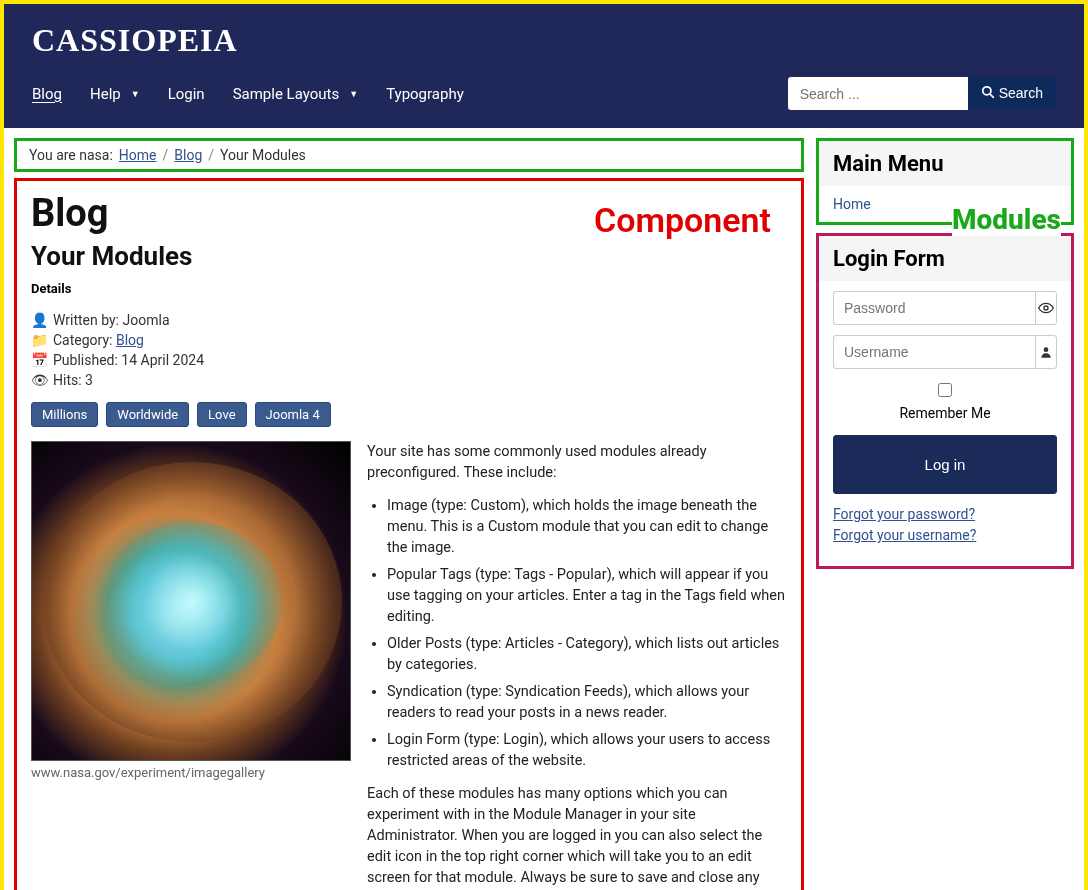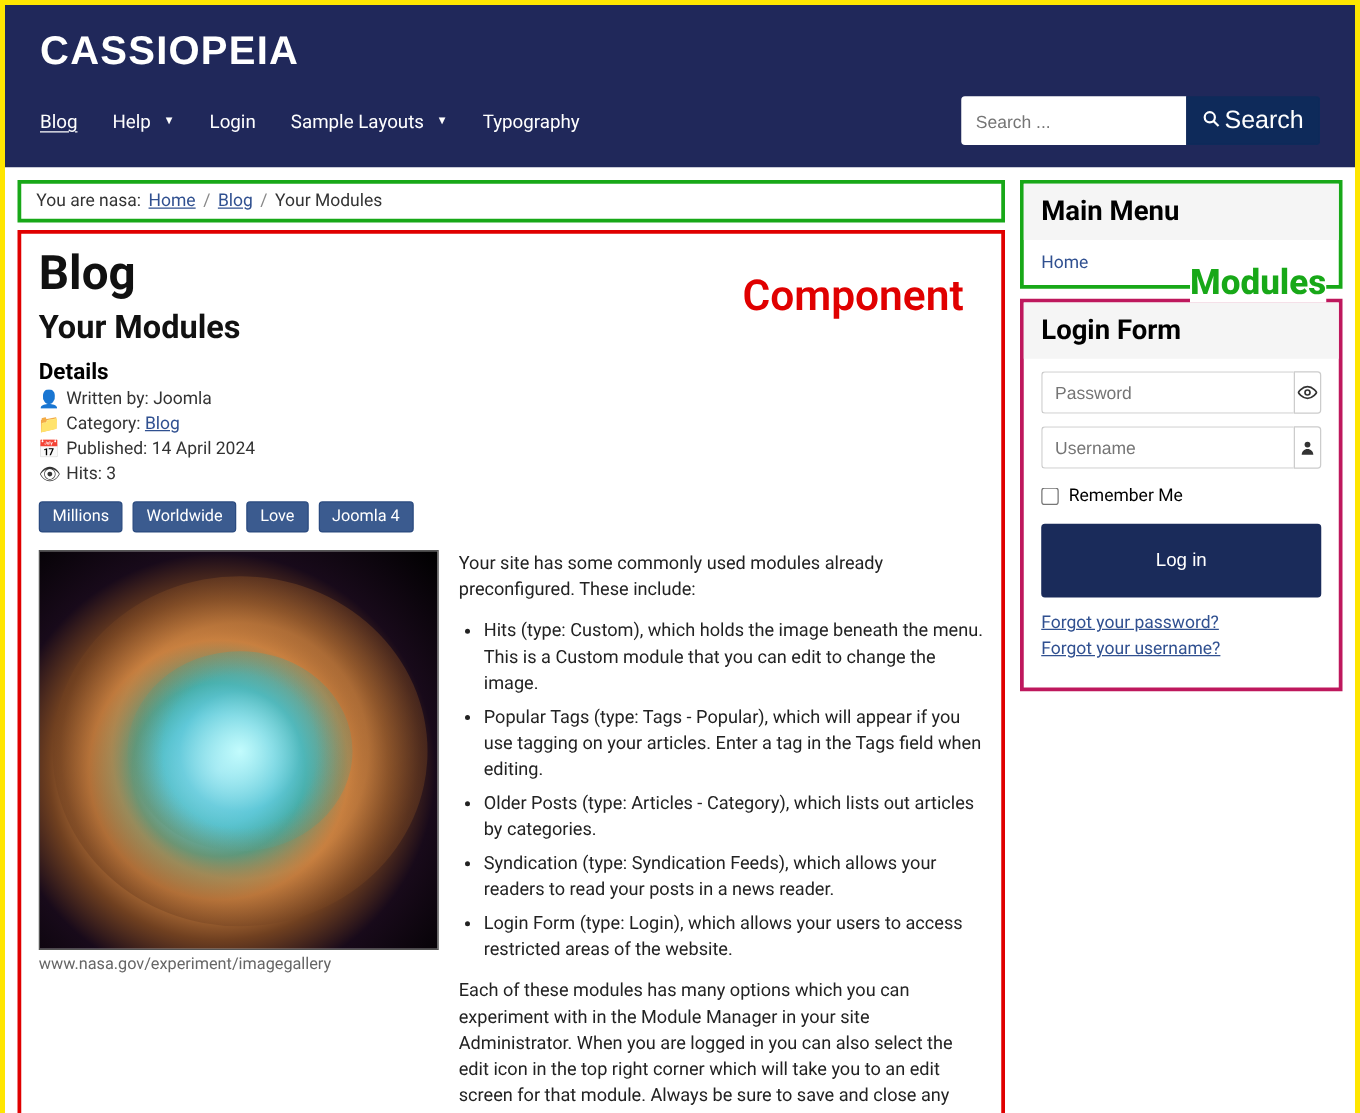--- a/index.html
+++ b/index.html
@@ -12,21 +12,21 @@
   .page-border {
     border: 4px solid #ffe600;
     padding: 0;
   }
   .header {
     background: #20285a;
     padding: 18px 28px 18px 28px;
     color: #fff;
   }
   .brand {
-    font-family: Liberation Sans, sans-serif;
+    font-family: Liberation Serif, serif;
     font-size: 32px;
     font-weight: 800;
     letter-spacing: 1px;
     text-transform: uppercase;
   }
   .navbar {
     display: flex;
     align-items: center;
     margin-top: 18px;
     gap: 28px;
@@ -42,24 +42,24 @@
     padding: 7px 12px;
     width: 180px;
     font-size: 14px;
     border-radius: 3px 0 0 3px;
   }
   .search-btn {
     background: #0e2a5a;
     color: #fff;
     border: 1px solid #0e2a5a;
     padding: 7px 12px;
-    font-size: 20px;
+    font-size: 14px;
     border-radius: 0 3px 3px 0;
     display: inline-flex;
-    align-items: center;
+    align-items: flex-start;
     gap: 4px;
     cursor: pointer;
   }
   .down-caret::after { content: "▼"; font-size: 9px; margin-left: 4px; }
   .content-area {
     display: flex;
     gap: 12px;
     padding: 10px 10px 4px 10px;
     background: #fff;
   }
@@ -76,25 +76,25 @@
   }
   .breadcrumb-box a { color: #305090; text-decoration: underline; }
   .breadcrumb-sep { color: #888; }
   .component-box {
     border: 3px solid #e00000;
     padding: 10px 14px 14px 14px;
     position: relative;
   }
   .overlay-label-red {
     color: #e00000; font-weight: 600; font-size: 34px;
-    position: absolute; top: 30px; right: 30px; pointer-events: none;
+    position: absolute; top: 19px; right: 30px; pointer-events: none;
   }
   .h-blog { font-size: 38px; font-weight: 700; color: #111; margin-bottom: 6px; }
   .h-article { font-size: 26px; font-weight: 700; color: #111; margin-bottom: 10px; }
-  .details-title { font-weight: 700; font-size: 18px; margin-bottom: 3px; }
+  .details-title { font-weight: 700; font-size: 13px; margin-bottom: 16px; }
   .meta-line { font-size: 14px; color: #333; display: flex; align-items: center; gap: 8px; margin-bottom: 4px; }
   .meta-line a { color: #305090; text-decoration: underline; }
   .icon { display: inline-block; width: 14px; text-align: center; font-family: Arial, sans-serif; }
   .tags-row { display: flex; gap: 8px; margin: 14px 0; }
   .tag-badge {
     background: #3b5b8f; color: #fff; border: 1px solid #2a4a7f;
     padding: 4px 10px; font-size: 13px; border-radius: 3px;
   }
   .article-body { display: flex; gap: 16px; }
   .article-img-col { width: 320px; flex-shrink: 0; }
@@ -139,21 +139,21 @@
   .input-group { display: flex; }
   .input-group input {
     flex: 1; border: 1px solid #ccc; border-right: none;
     padding: 8px 10px; font-size: 14px; border-radius: 3px 0 0 3px;
   }
   .input-addon {
     width: 40px; border: 1px solid #ccc; display: flex;
     align-items: center; justify-content: center; border-radius: 0 3px 3px 0;
     background: #fff;
   }
-  .remember-row { display: flex; align-items: center; gap: 8px; font-size: 14px; margin: 4px 0; }
+  .remember-row { display: flex; align-items: center; gap: 8px; font-size: 14px; margin: 4px 0; flex-direction: column; }
   .remember-row input { width: 14px; height: 14px; }
   .login-btn {
     width: 100%; background: #1a2b5a; color: #fff; border: 1px solid #1a2b5a;
     padding: 20px 0; font-size: 15px; cursor: pointer; border-radius: 3px;
   }
   .forgot-links { font-size: 14px; line-height: 1.5; }
   .forgot-links a { color: #305090; text-decoration: underline; display: block; }
 </style>
 </head>
 <body>
@@ -224,21 +224,21 @@
         </div>
 
         <div class="article-body">
           <div class="article-img-col">
             <div class="article-img"></div>
             <div class="img-caption">www.nasa.gov/experiment/imagegallery</div>
           </div>
           <div class="article-text">
             <p>Your site has some commonly used modules already preconfigured. These include:</p>
             <ul>
-              <li>Hits (type: Custom), which holds the image beneath the menu. This is a Custom module that you can edit to change the image.</li>
+              <li>Image (type: Custom), which holds the image beneath the menu. This is a Custom module that you can edit to change the image.</li>
               <li>Popular Tags (type: Tags - Popular), which will appear if you use tagging on your articles. Enter a tag in the Tags field when editing.</li>
               <li>Older Posts (type: Articles - Category), which lists out articles by categories.</li>
               <li>Syndication (type: Syndication Feeds), which allows your readers to read your posts in a news reader.</li>
               <li>Login Form (type: Login), which allows your users to access restricted areas of the website.</li>
             </ul>
             <p>Each of these modules has many options which you can experiment with in the Module Manager in your site Administrator. When you are logged in you can also select the edit icon in the top right corner which will take you to an edit screen for that module. Always be sure to save and close any module you edit.</p>
           </div>
         </div>
 
       </div>

